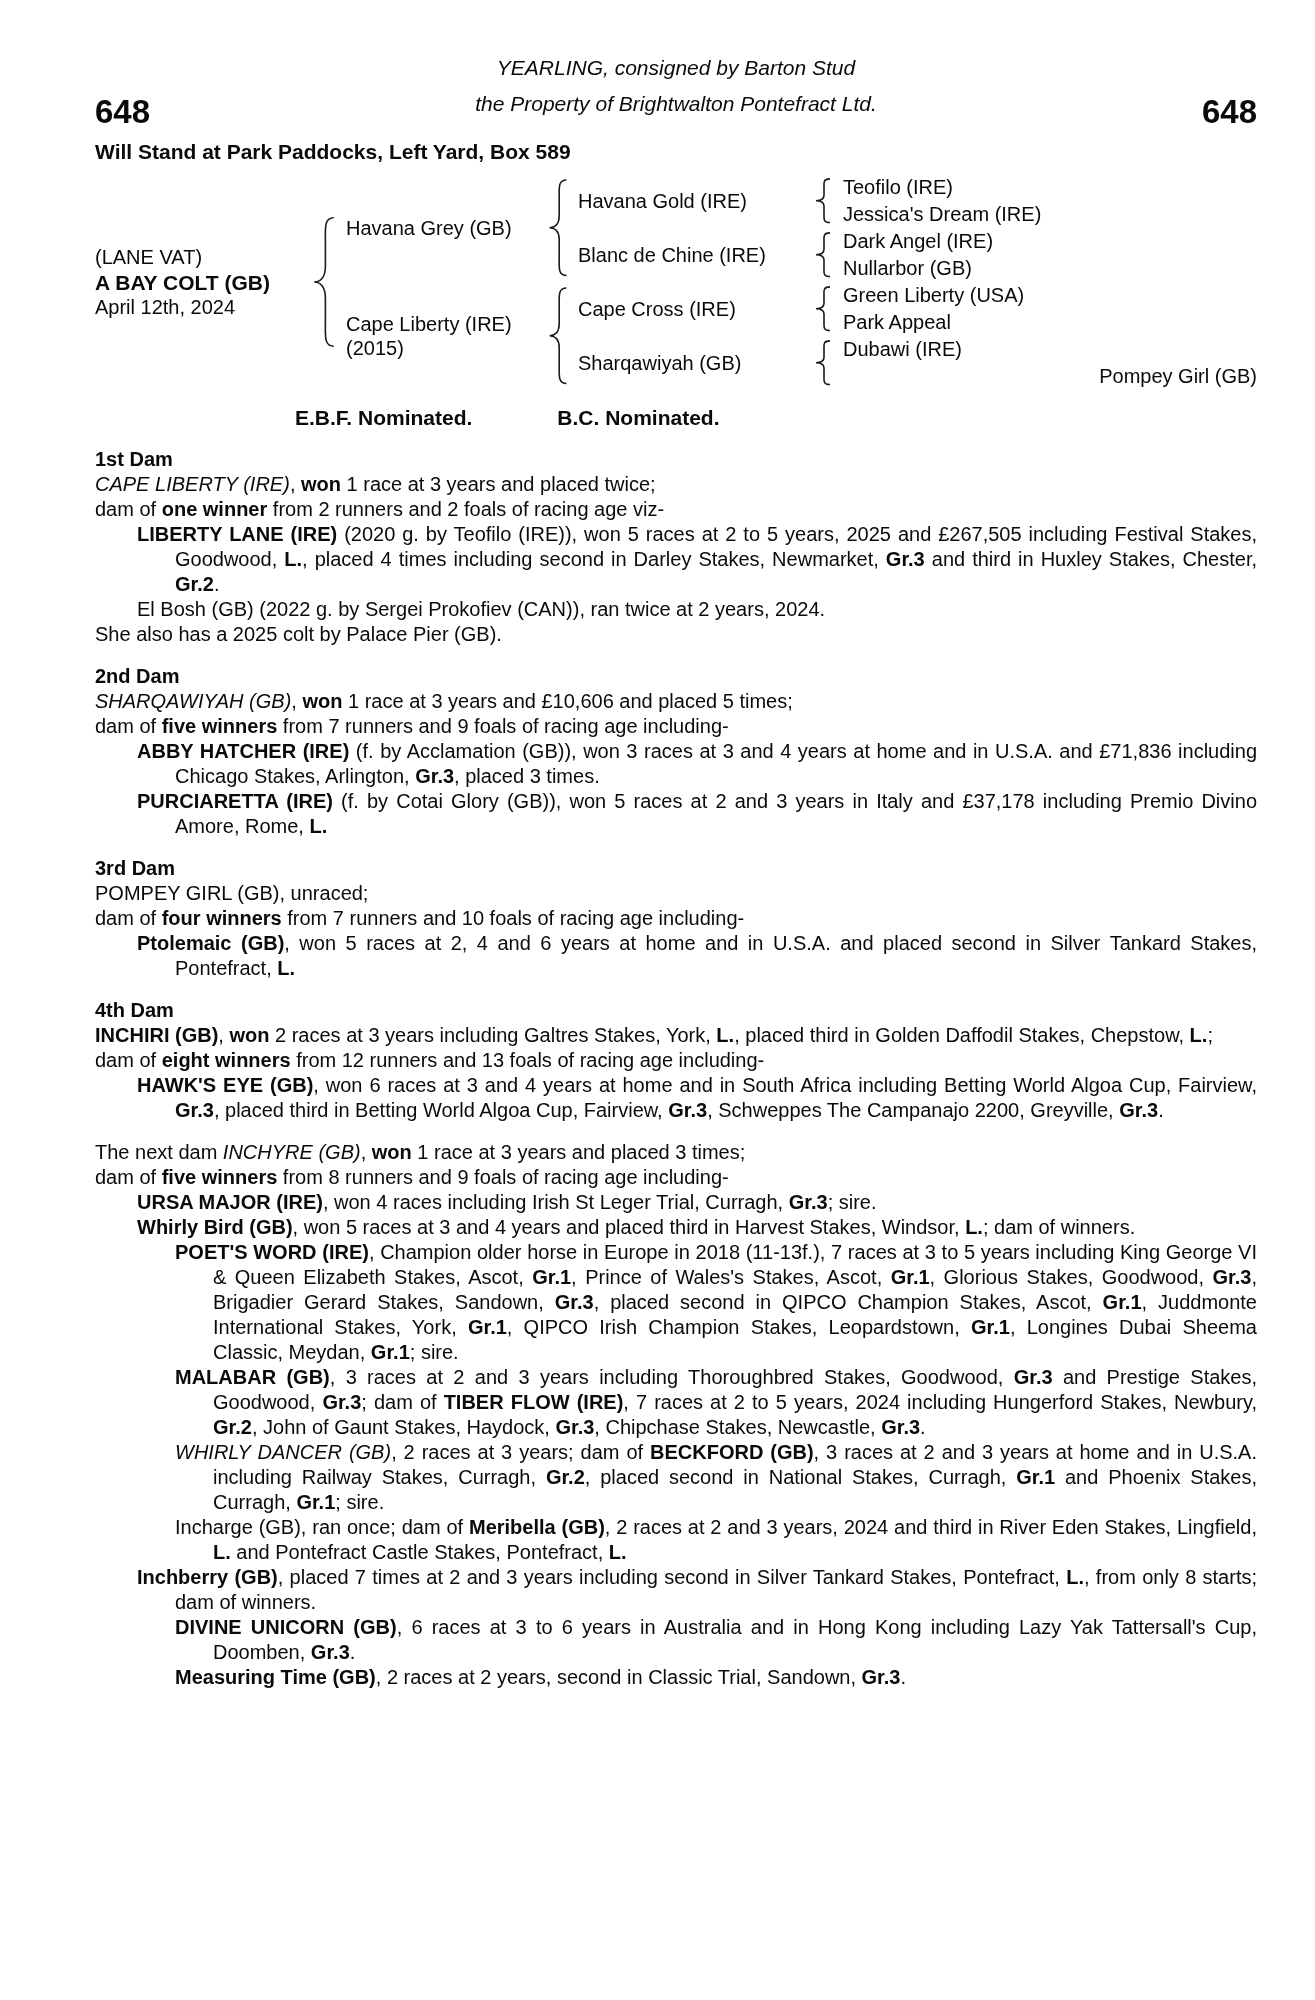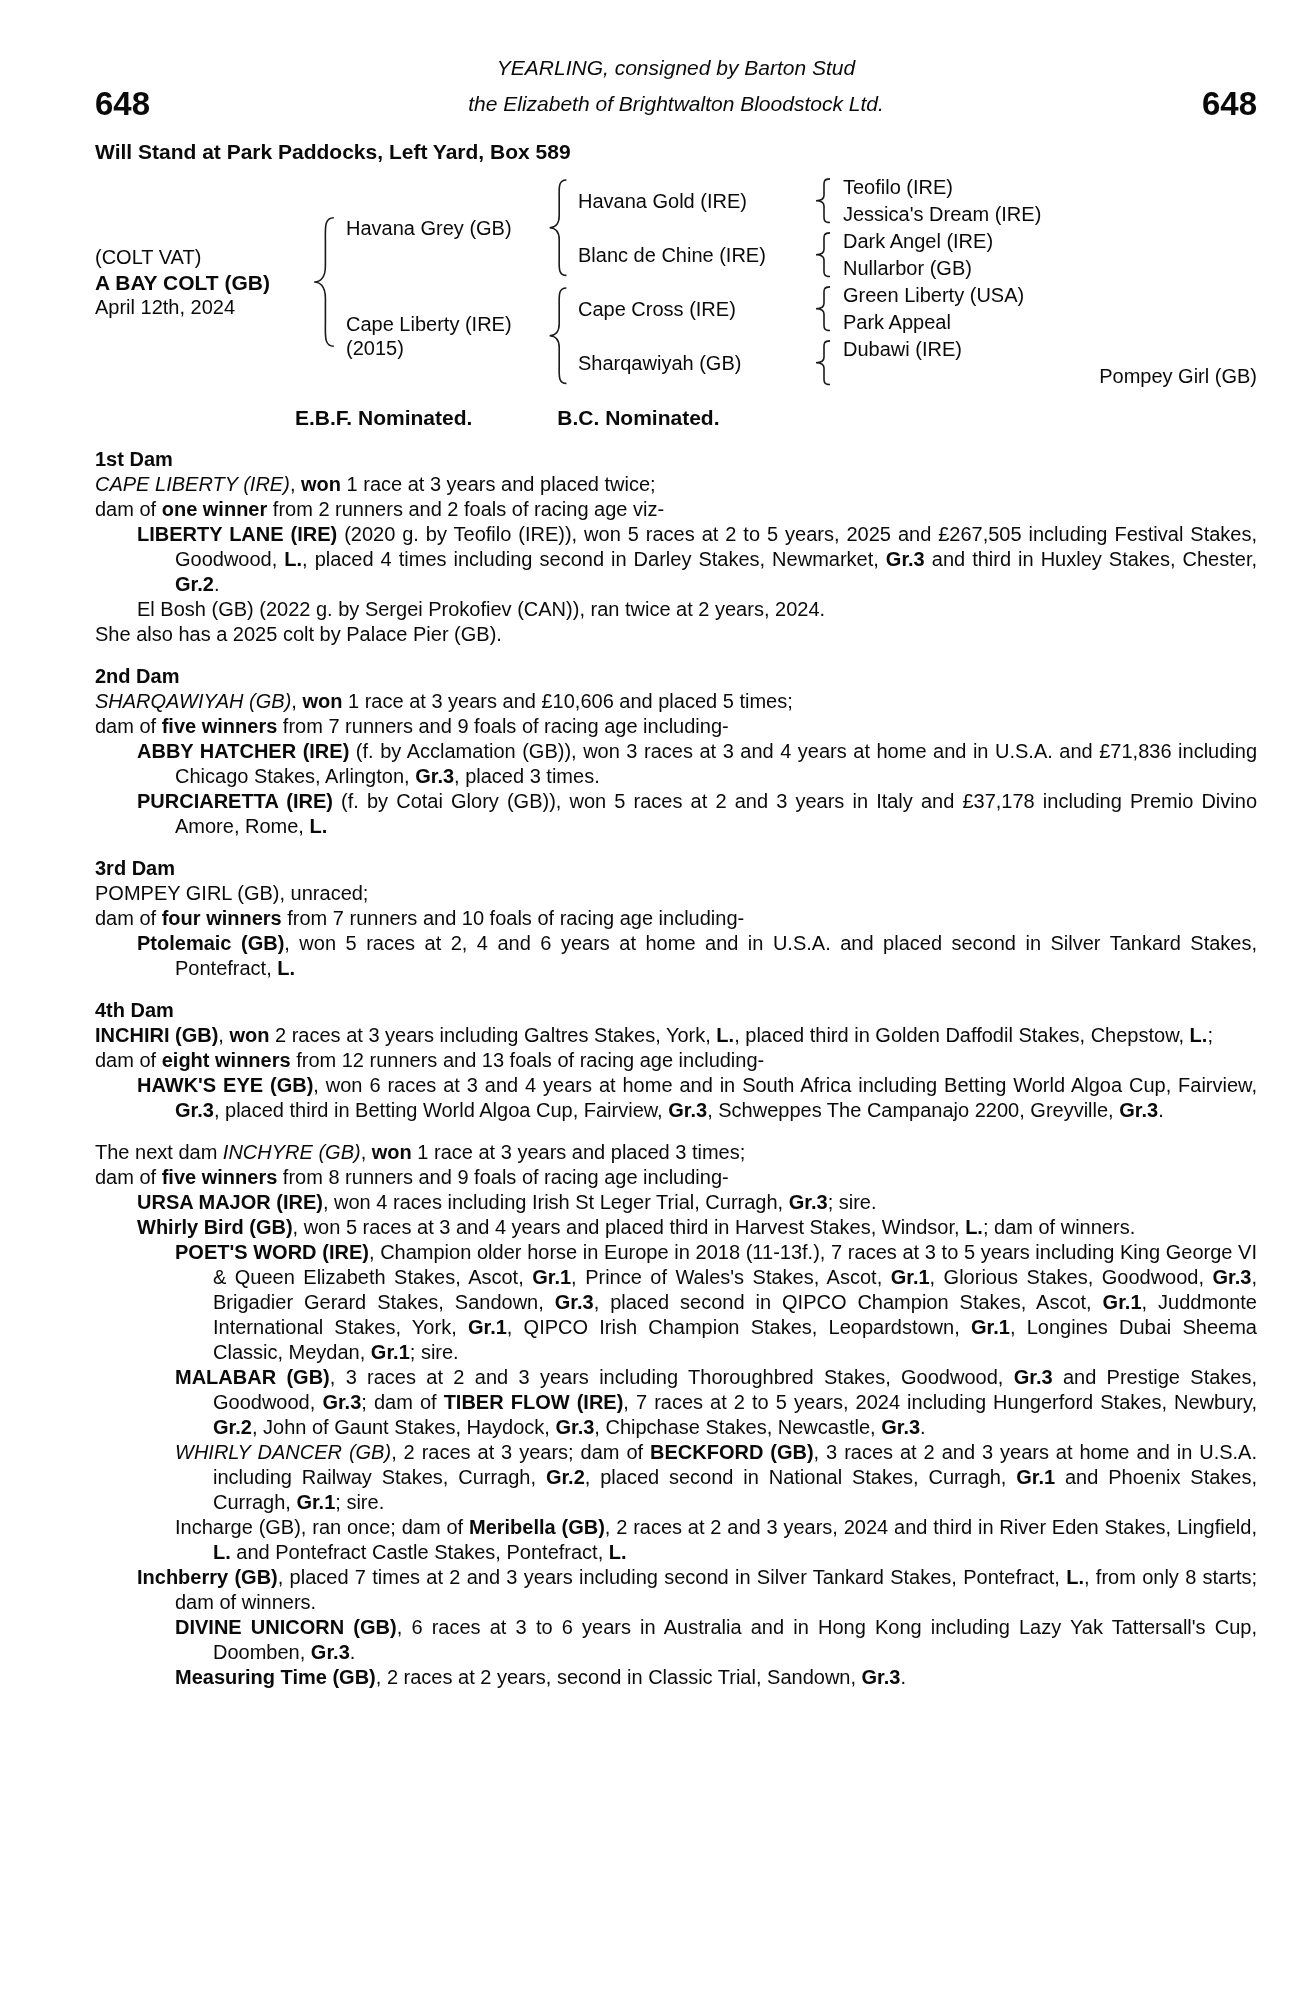--- a/index.html
+++ b/index.html
@@ -11,21 +11,21 @@
   }
   .page {
     box-sizing: border-box;
     width: 1315px; height: 2000px;
     padding: 55px 58px 20px 95px;
     overflow: hidden;
   }
   
   .consign { text-align: center; font-style: italic; font-size: 21px; line-height: 26px; }
   .lot-row { position: relative; text-align: center; font-style: italic; font-size: 21px; height: 42px; line-height: 42px; margin-top: 2px; }
-  .lot { position: absolute; top: 0; font-style: normal; font-weight: bold; font-size: 33px; line-height: 42px; }
+  .lot { position: absolute; top: 8px; font-style: normal; font-weight: bold; font-size: 33px; line-height: 42px; }
   .lot.left { left: 0; }
   .lot.right { right: 0; }
   .stand { font-weight: bold; font-size: 21px; margin-top: 15px; }
 
   
   .ped {
     display: grid;
     grid-template-columns: 215px 36px 200px 32px 235px 30px 1fr;
     grid-template-rows: repeat(8, 27px);
     font-size: 20px;
@@ -69,28 +69,28 @@
   .it { font-style: italic; }
 </style>
 </head>
 <body>
 
 <div class="page">
 
   <div class="consign">YEARLING, consigned by Barton Stud</div>
   <div class="lot-row">
     <span class="lot left">648</span>
-    <span class="property">the Elizabeth of Brightwalton Bloodstock Ltd.</span>
+    <span class="property">the Property of Brightwalton Pontefract Ltd.</span>
     <span class="lot right">648</span>
   </div>
   <div class="stand">Will Stand at Park Paddocks, Left Yard, Box 589</div>
 
   <div class="ped">
     <div class="colt-info">
-      <div>(COLT VAT)</div>
+      <div>(LANE VAT)</div>
       <div class="colt-name">A BAY COLT (GB)</div>
       <div>April 12th, 2024</div>
     </div>
 
     <svg class="brace brace-big" viewBox="0 0 20 100" preserveAspectRatio="none">
       <path d="M 17 2 C 10 2 11 10 11 20 L 11 38 C 11 47 7 50 3 50 C 7 50 11 53 11 62 L 11 80 C 11 90 10 98 17 98"></path>
     </svg>
 
     <div class="sire">Havana Grey (GB)</div>
     <div class="dam">

